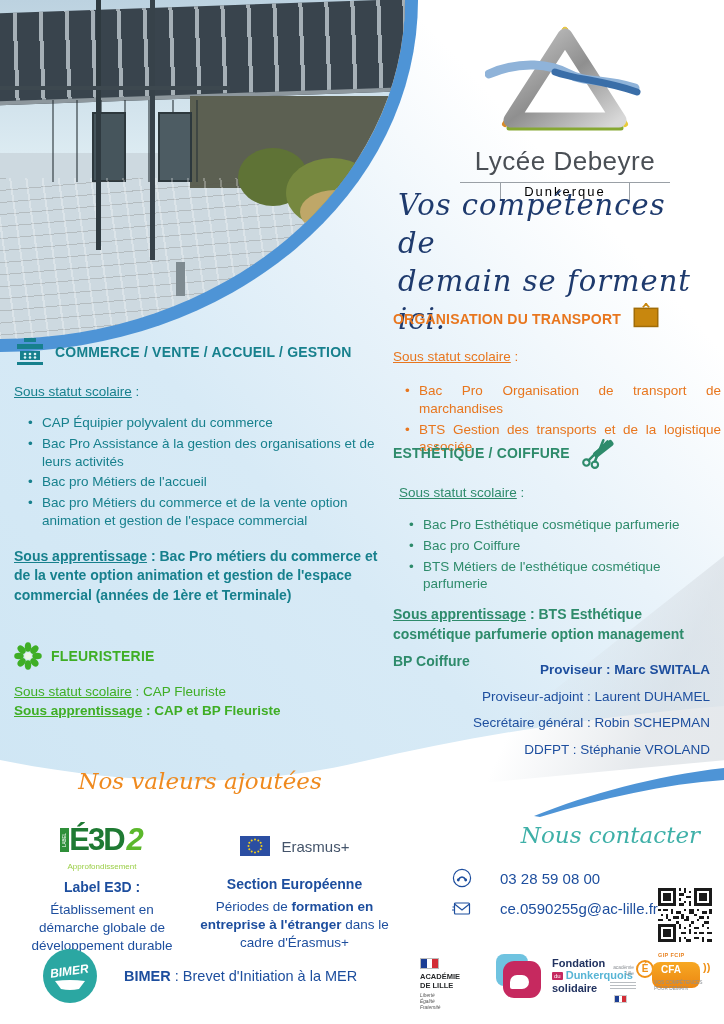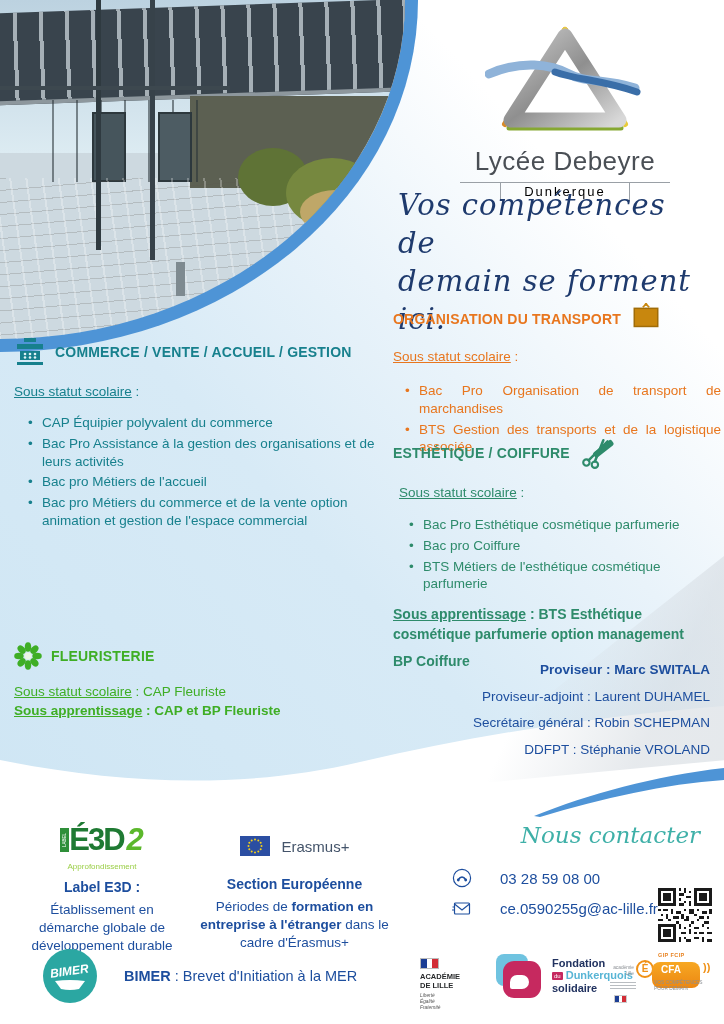--- a/index.html
+++ b/index.html
@@ -230,20 +230,21 @@
       </svg>
       <span class="sec-title">COMMERCE / VENTE / ACCUEIL / GESTION</span>
     </div>
     <div class="statut"><span class="u">Sous statut scolaire</span><span> :</span></div>
     <ul>
       <li>CAP Équipier polyvalent du commerce</li>
       <li>Bac Pro Assistance à la gestion des organisations et de leurs activités</li>
       <li>Bac pro Métiers de l'accueil</li>
       <li>Bac pro Métiers du commerce et de la vente option animation et gestion de l'espace commercial</li>
     </ul>
+    <div class="appr"><span class="u">Sous apprentissage</span><span> : Bac Pro métiers du commerce et de la vente option animation et gestion de l'espace commercial (années de 1ère et Terminale)</span></div>
   </div>
 
   <div class="sec sec-transport">
     <div class="sec-head">
       <span class="sec-title">ORGANISATION DU TRANSPORT</span>
       <svg width="32" height="32" viewBox="0 0 30 30">
         <path d="M12,4 L15,1 L18,4" stroke="#c8870e" stroke-width="1.6" fill="none"></path>
         <circle cx="15" cy="1.3" r="1.3" fill="#c8870e"></circle>
         <rect x="4" y="5" width="22" height="17" fill="#c8870e" stroke="#a06c08" stroke-width="1.4"></rect>
       </svg>
@@ -297,20 +298,21 @@
     <div class="line bold"><span class="u">Sous apprentissage</span><span> : CAP et BP Fleuriste</span></div>
   </div>
 
   <div class="staff">
     <div class="bold">Proviseur : Marc SWITALA</div>
     <div>Proviseur-adjoint : Laurent DUHAMEL</div>
     <div>Secrétaire général : Robin SCHEPMAN</div>
     <div>DDFPT : Stéphanie VROLAND</div>
   </div>
 
+  <div class="values-title script">Nos valeurs ajoutées</div>
 
   <div class="vblock e3d-block">
     <div class="e3d-logo">
       <span class="e3d-label">LABEL</span>
       <span class="e3d-main">É3D</span>
       <span class="e3d-num">2</span>
     </div>
     <div class="e3d-sub">Approfondissement</div>
     <div class="vb-heading">Label E3D :</div>
     <div class="vb-text">Établissement en démarche globale de développement durable</div>

